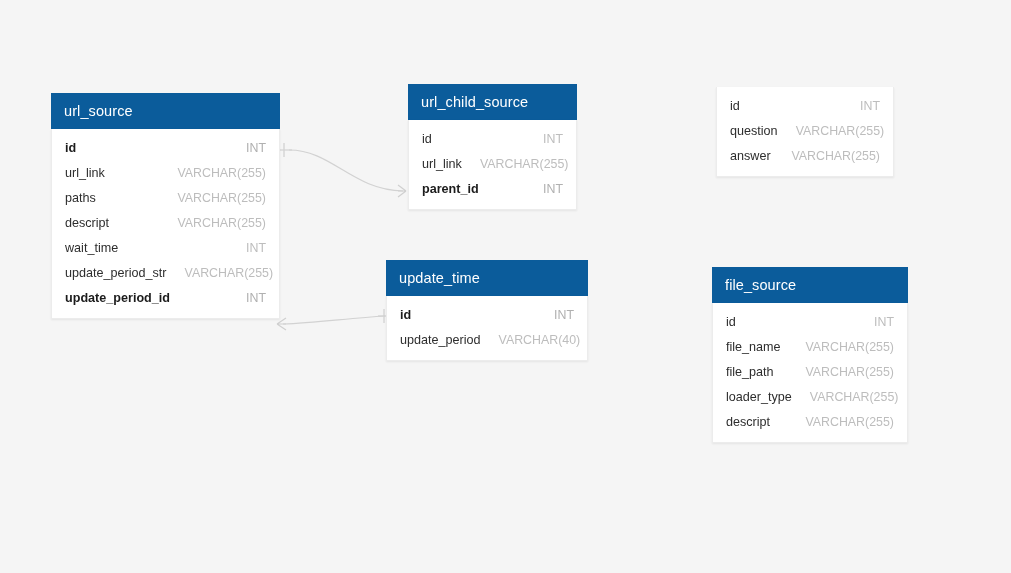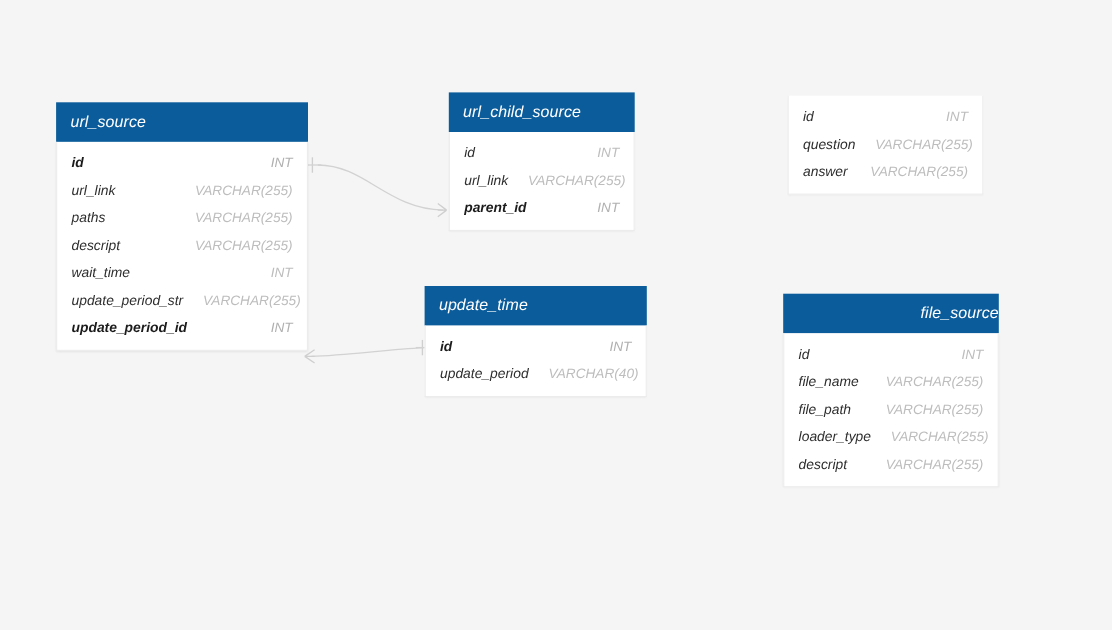--- a/index.html
+++ b/index.html
@@ -12,21 +12,20 @@
     background: #f5f5f5;
     font-family: "Liberation Sans", sans-serif;
     overflow: hidden;
     position: relative;
   }
   #canvas {
     position: absolute;
     left: 0; top: 0;
     width: 1011px;
     height: 508px;
-    font-style: italic;
   }
   #links {
     position: absolute;
     left: 0; top: 0;
     width: 1011px;
     height: 573px;
     pointer-events: none;
   }
   .entity {
     position: absolute;
@@ -179,21 +178,21 @@
           <div class="col-row key">
             <span class="col-name">id</span>
             <span class="col-type">INT</span>
           </div>
           <div class="col-row">
             <span class="col-name">update_period</span>
             <span class="col-type">VARCHAR(40)</span>
           </div>
         </div>
       </div>
-      <div class="entity" style="left: 712px; top: 267px; width: 196px; text-align: right;">
+      <div class="entity" style="left: 712px; top: 267px; width: 196px;">
         <div class="entity-header">file_source</div>
         <div class="entity-body">
           <div class="col-row">
             <span class="col-name">id</span>
             <span class="col-type">INT</span>
           </div>
           <div class="col-row">
             <span class="col-name">file_name</span>
             <span class="col-type">VARCHAR(255)</span>
           </div>

